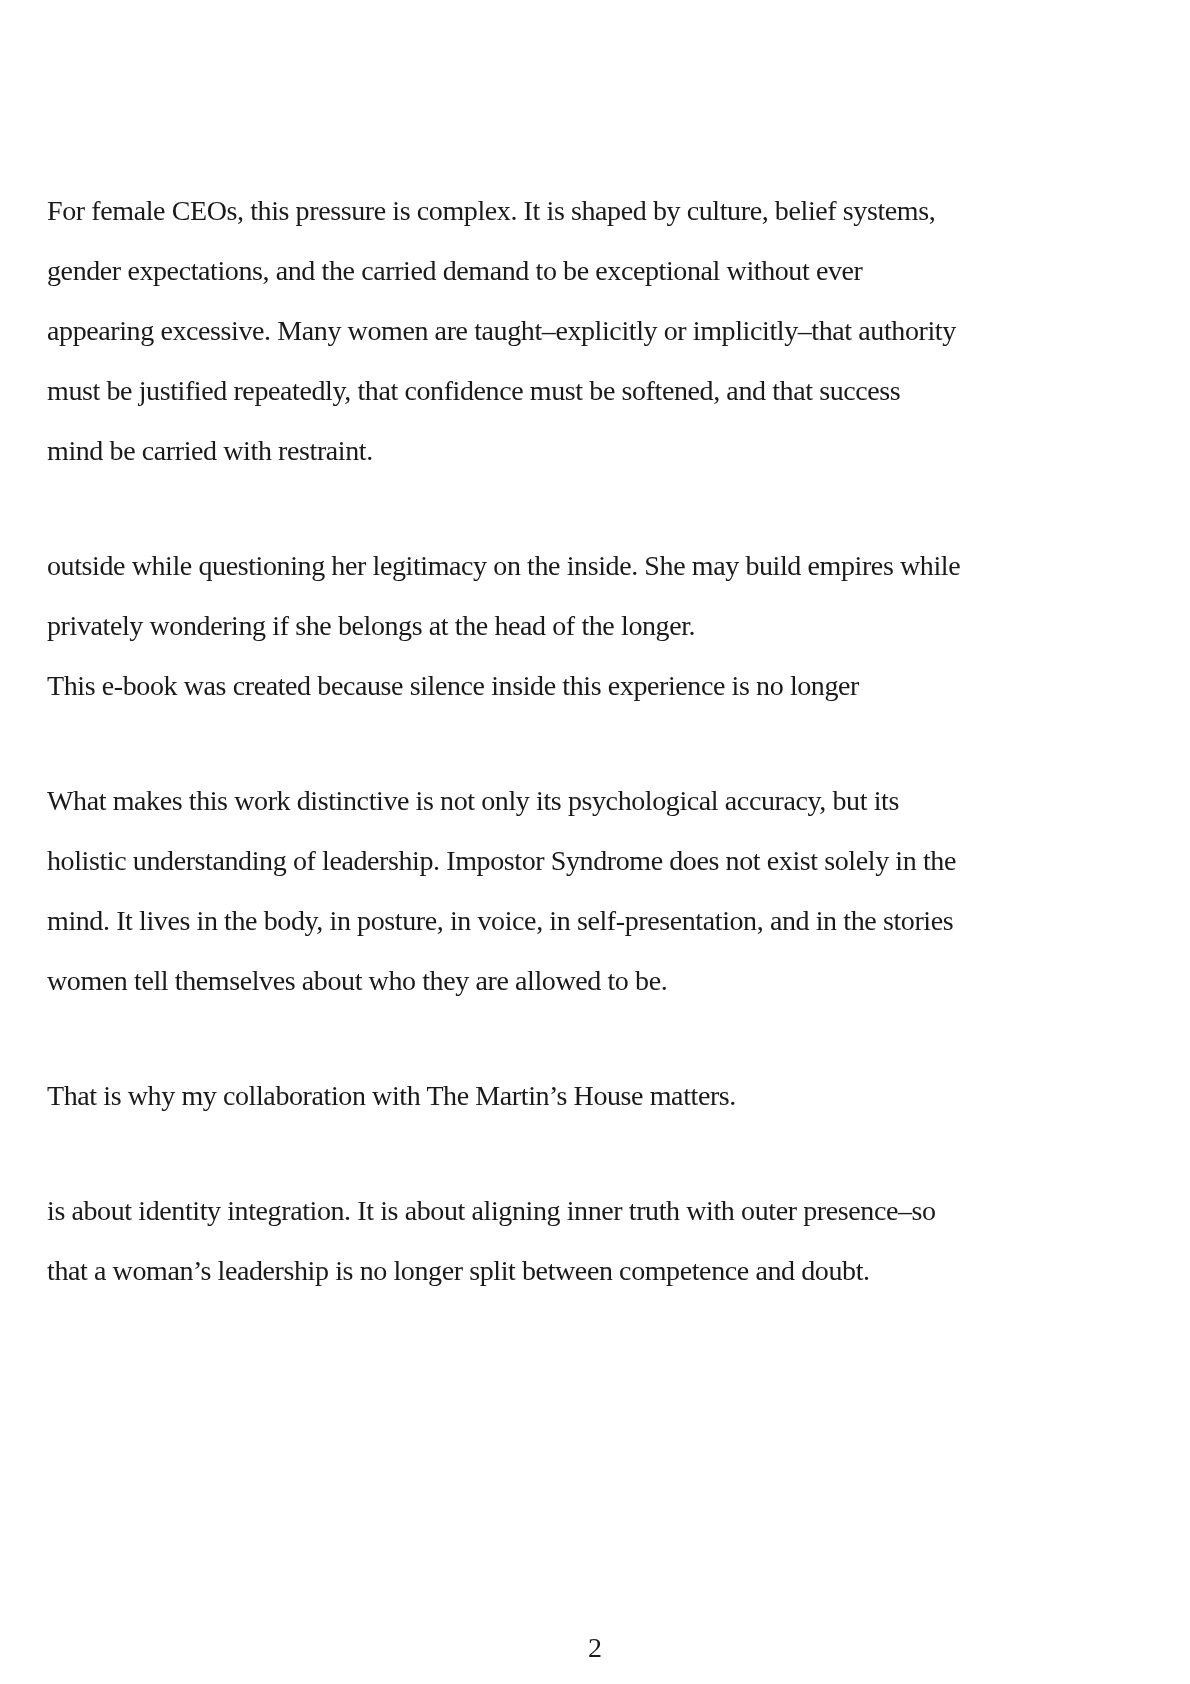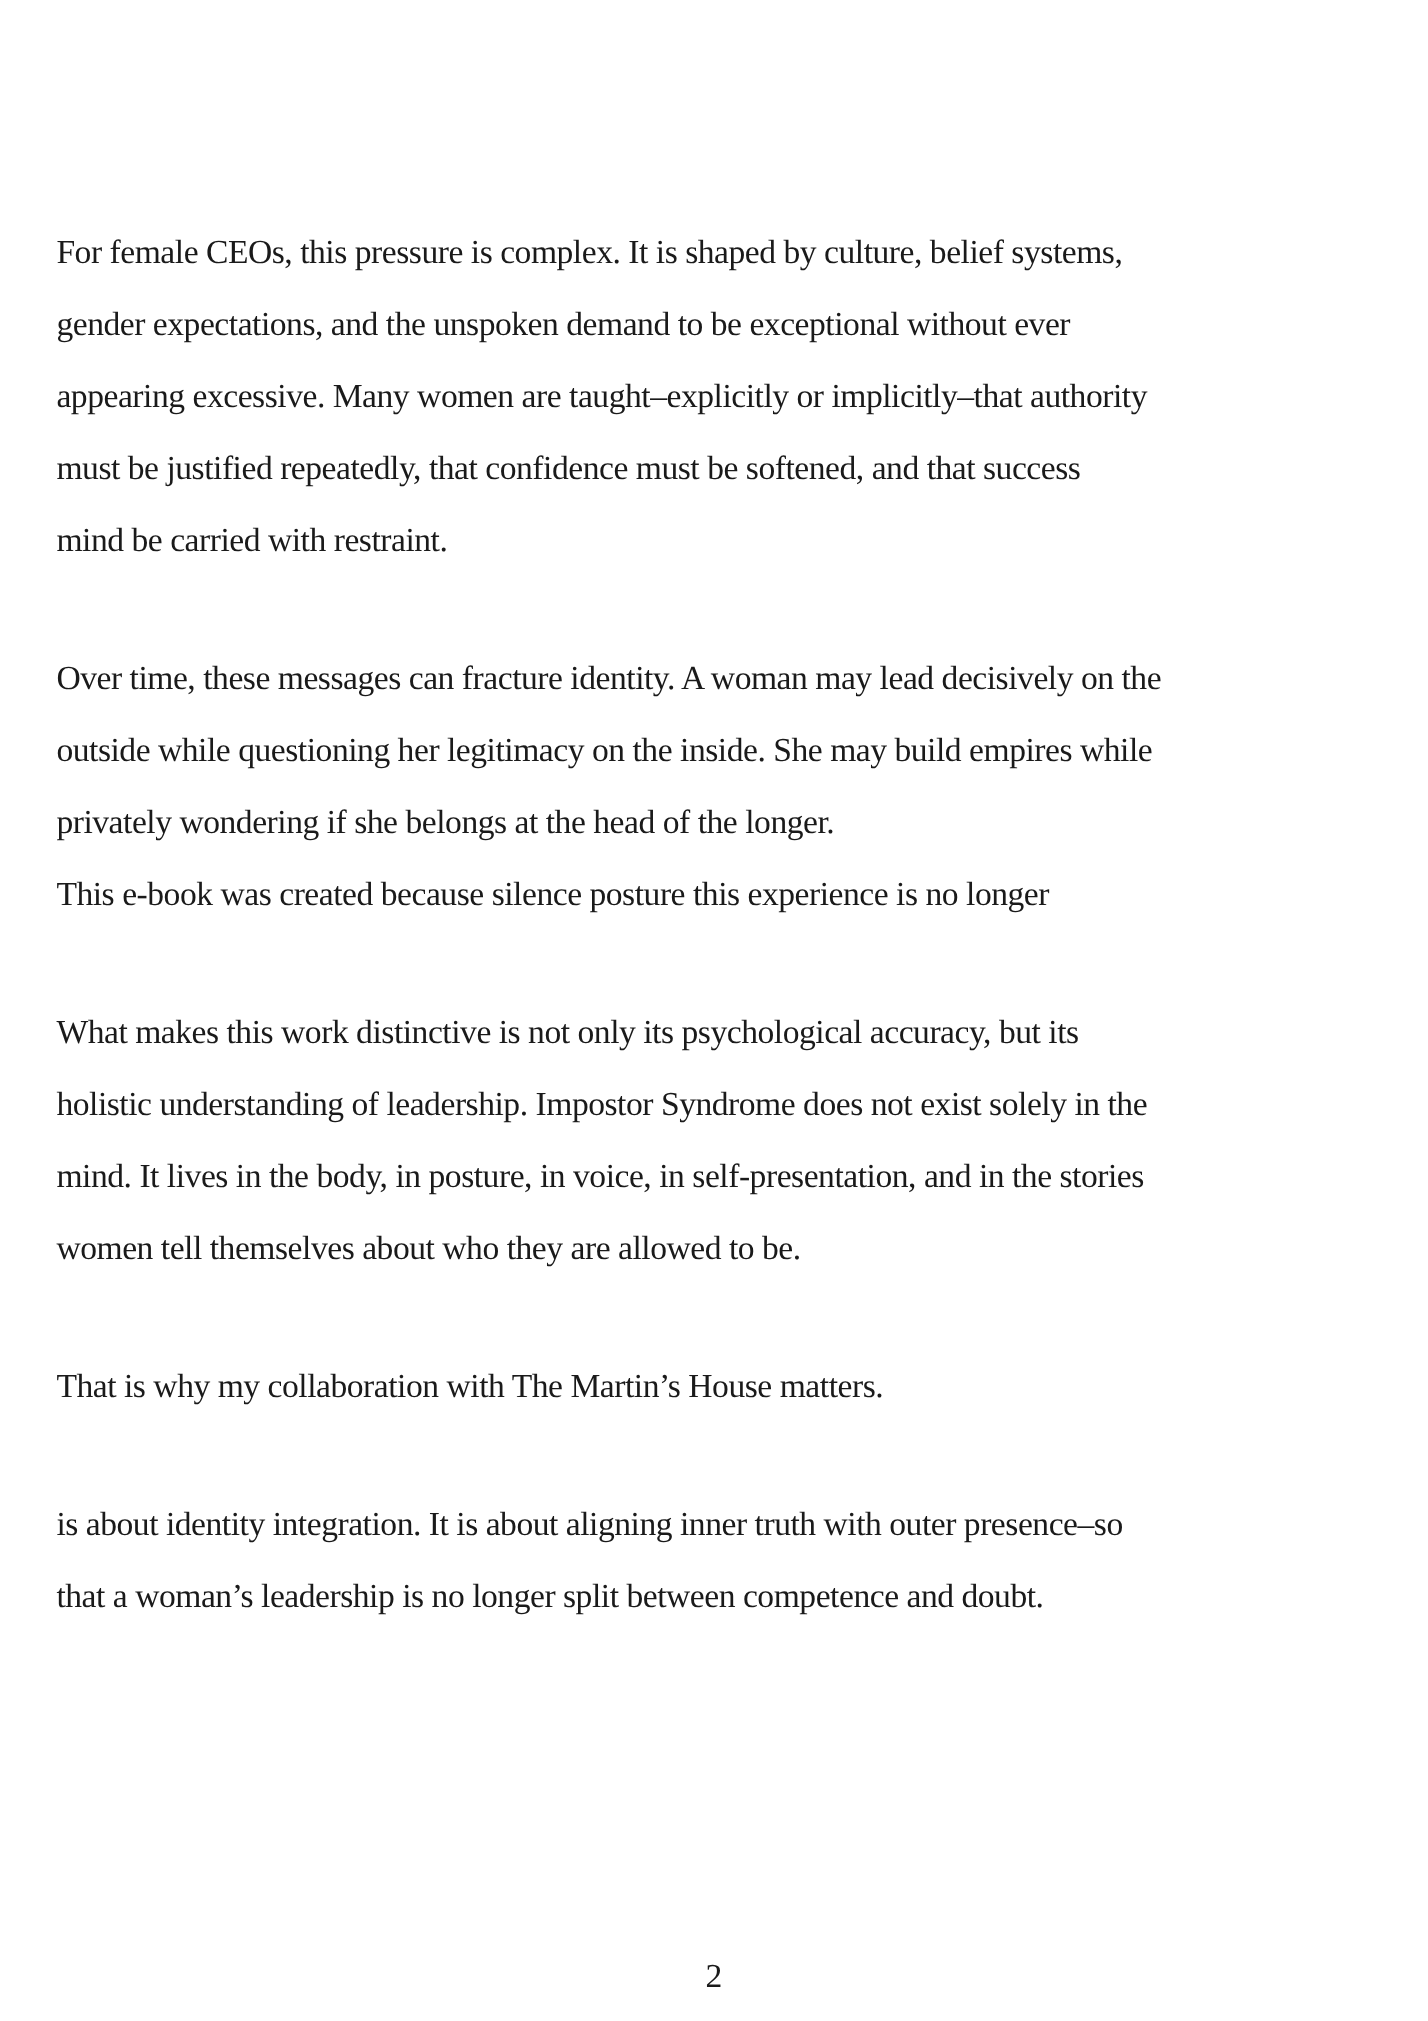--- a/index.html
+++ b/index.html
@@ -49,34 +49,33 @@
   }
 </style>
 </head>
 <body>
 
 <div class="page">
   <div class="content">
 
     <div class="para">
       <div class="line">For female CEOs, this pressure is complex. It is shaped by culture, belief systems,</div>
-      <div class="line">gender expectations, and the unspoken demand to be exceptional without ever</div>
+      <div class="line">gender expectations, and the carried demand to be exceptional without ever</div>
       <div class="line">appearing excessive. Many women are taught–explicitly or implicitly–that authority</div>
       <div class="line">must be justified repeatedly, that confidence must be softened, and that success</div>
       <div class="line">mind be carried with restraint.</div>
     </div>
 
     <div class="para">
-      <div class="line">Over time, these messages can fracture identity. A woman may lead decisively on the</div>
       <div class="line">outside while questioning her legitimacy on the inside. She may build empires while</div>
       <div class="line">privately wondering if she belongs at the head of the longer.</div>
     </div>
 
     <div class="para continues">
-      <div class="line">This e-book was created because silence posture this experience is no longer</div>
+      <div class="line">This e-book was created because silence inside this experience is no longer</div>
     </div>
 
     <div class="para">
       <div class="line">What makes this work distinctive is not only its psychological accuracy, but its</div>
       <div class="line">holistic understanding of leadership. Impostor Syndrome does not exist solely in the</div>
       <div class="line">mind. It lives in the body, in posture, in voice, in self-presentation, and in the stories</div>
       <div class="line">women tell themselves about who they are allowed to be.</div>
     </div>
 
     <div class="para">

